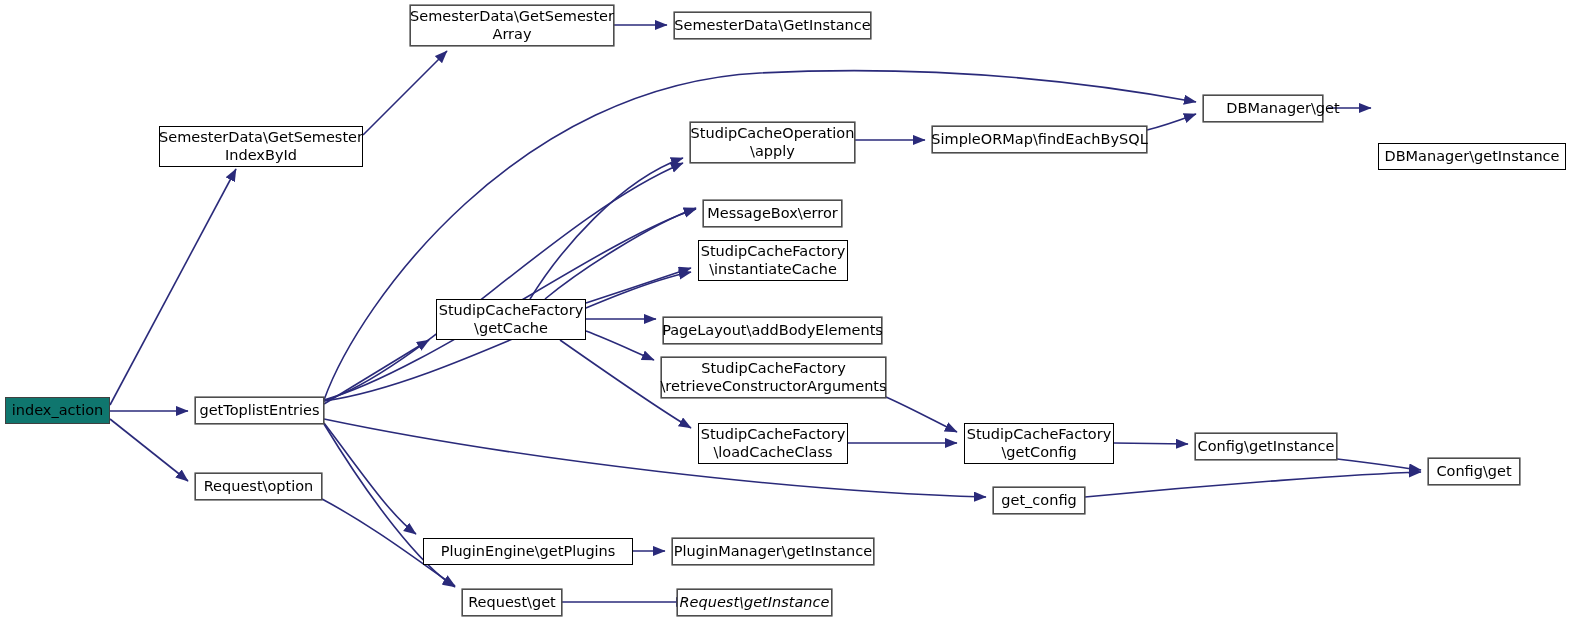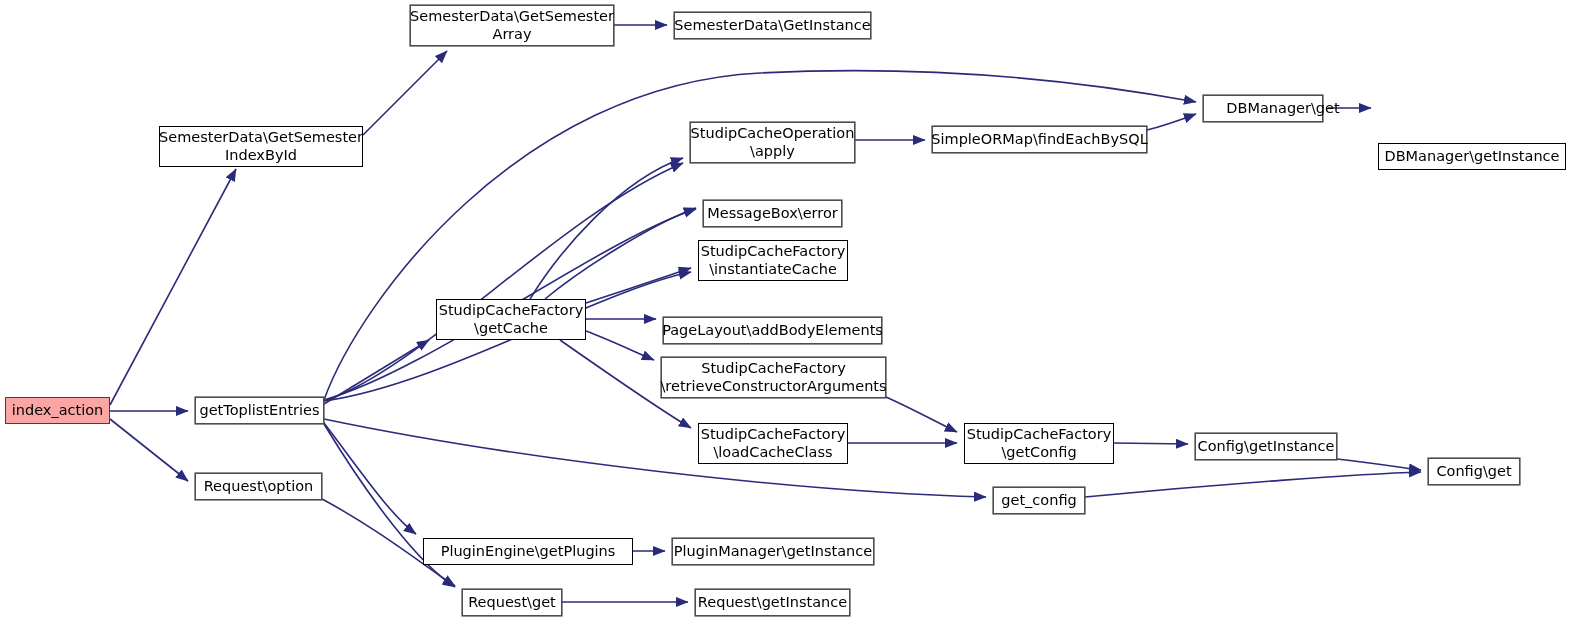--- a/index.html
+++ b/index.html
@@ -33,21 +33,21 @@
     align-items: center;
     justify-content: center;
     text-align: center;
     font-size: 14.5px;
     line-height: 1.18;
     letter-spacing: 0px;
     white-space: pre-line;
     cursor: default;
   }
   .node.root {
-    background: #fca5a5;
+    background: #0f766e;
     border-color: #404040;
   }
   .node.thick {
     border-width: 1px;
     border-color: #4d4d4d;
     box-shadow: 0 0 0 0.6px #4d4d4d;
   }
 </style>
 </head>
 <body>
@@ -117,15 +117,15 @@
 \loadCacheClass</div>
       <div class="node" style="left: 964px; top: 423px; width: 150px; height: 41px;">StudipCacheFactory
 \getConfig</div>
       <div class="node thick" style="left: 1195px; top: 433px; width: 142px; height: 27px;">Config\getInstance</div>
       <div class="node thick" style="left: 1428px; top: 458px; width: 92px; height: 27px;">Config\get</div>
       <div class="node thick" style="left: 195px; top: 473px; width: 127px; height: 27px;">Request\option</div>
       <div class="node thick" style="left: 993px; top: 487px; width: 92px; height: 27px;">get_config</div>
       <div class="node" style="left: 423px; top: 538px; width: 210px; height: 27px;">PluginEngine\getPlugins</div>
       <div class="node thick" style="left: 672px; top: 538px; width: 202px; height: 27px;">PluginManager\getInstance</div>
       <div class="node thick" style="left: 462px; top: 589px; width: 100px; height: 27px;">Request\get</div>
-      <div class="node thick" style="left: 695px; top: 589px; width: 155px; height: 27px;">Request\getInstance</div>
+      <div class="node thick" style="left: 677px; top: 589px; width: 155px; height: 27px; font-style: italic;">Request\getInstance</div>
     </div>
 </div>
 
 </body></html>

